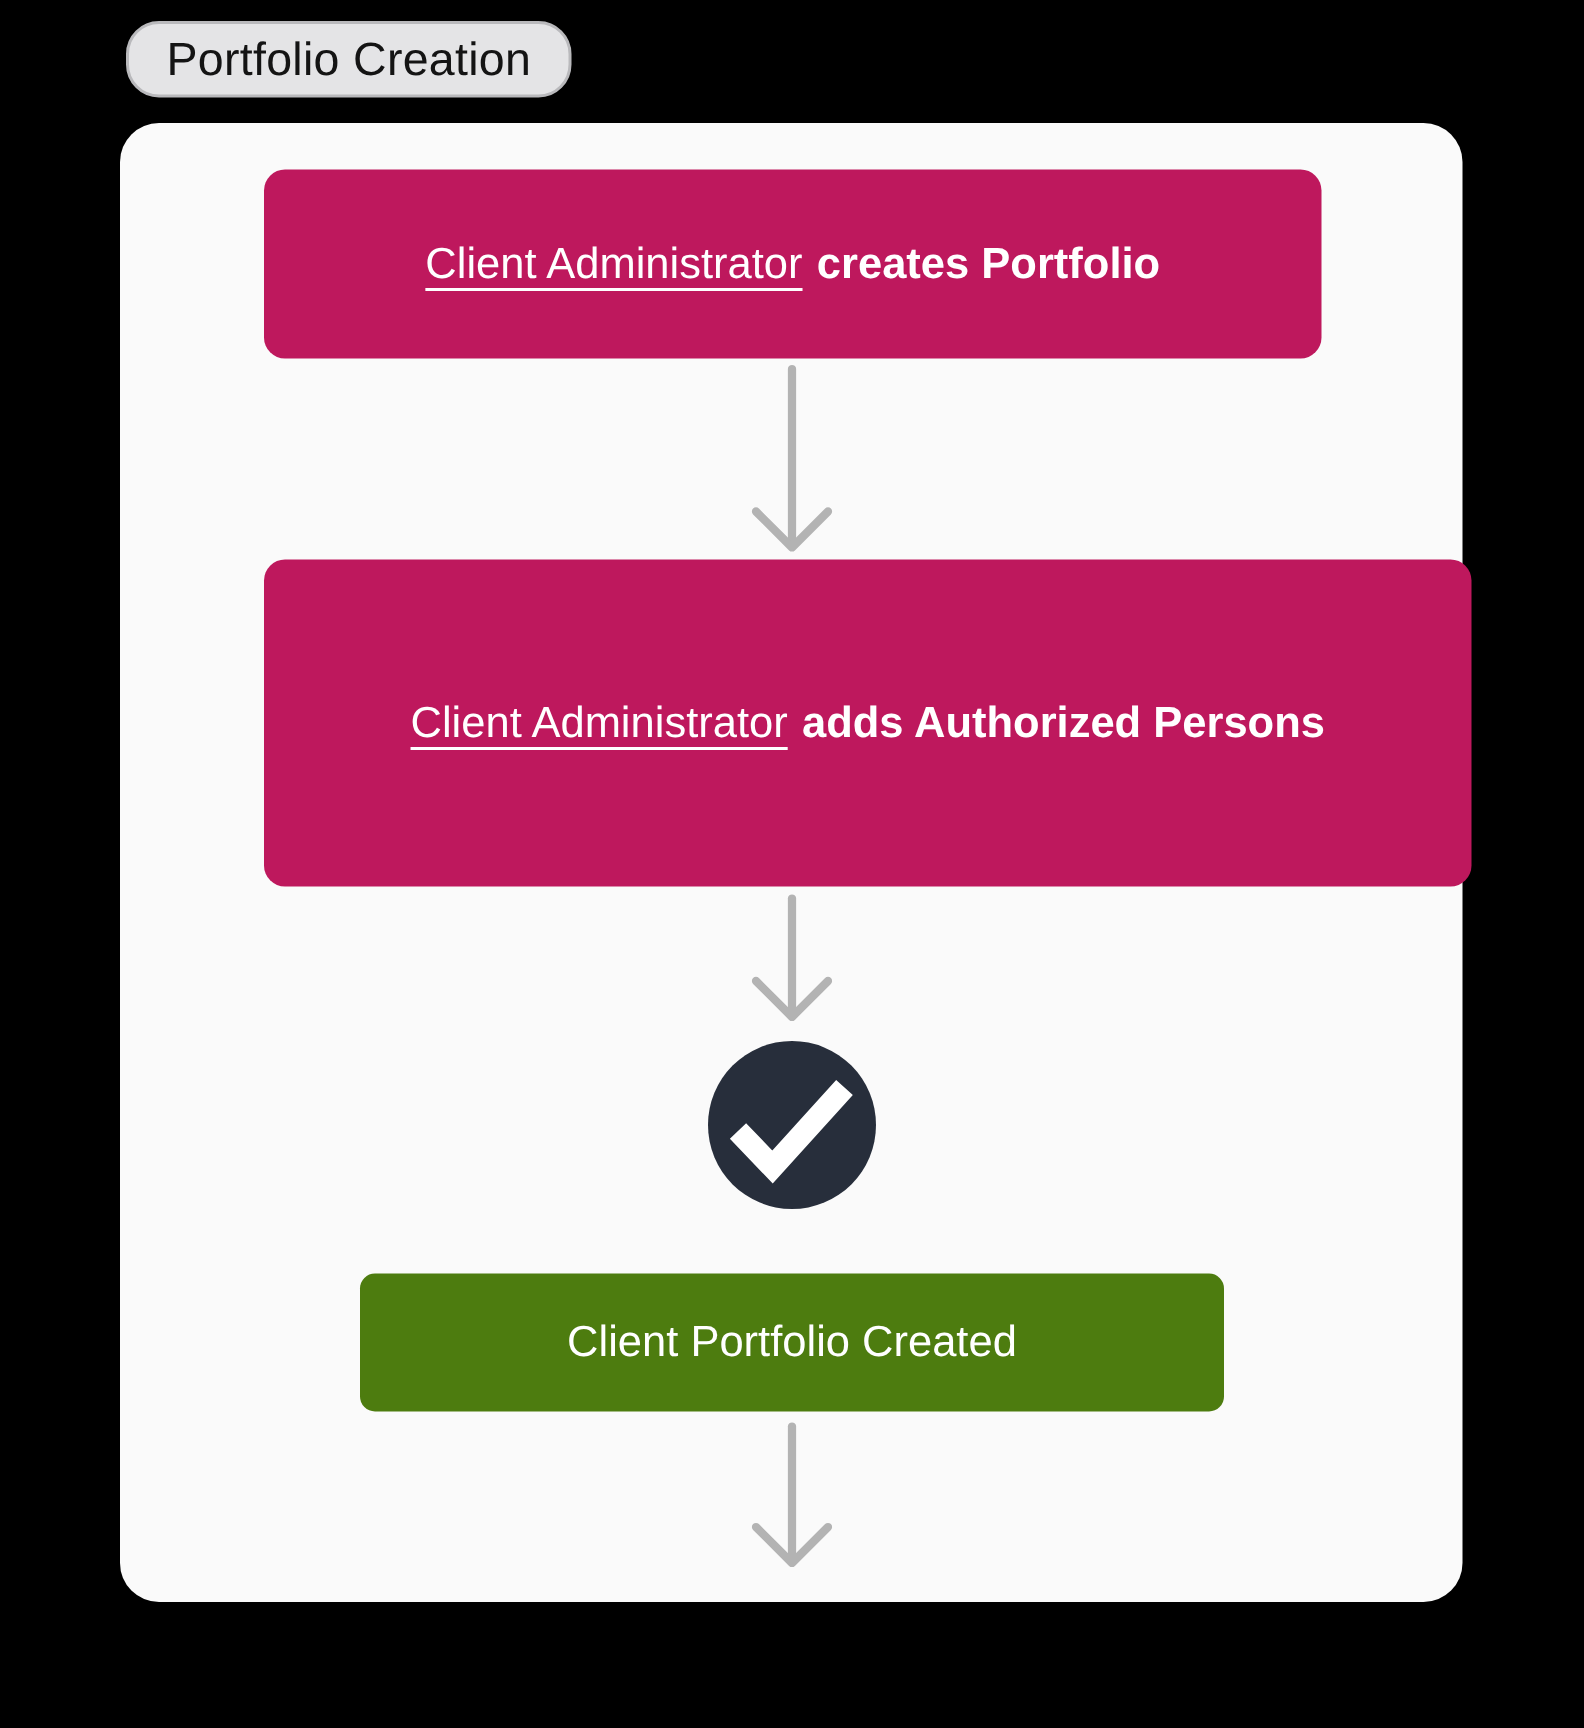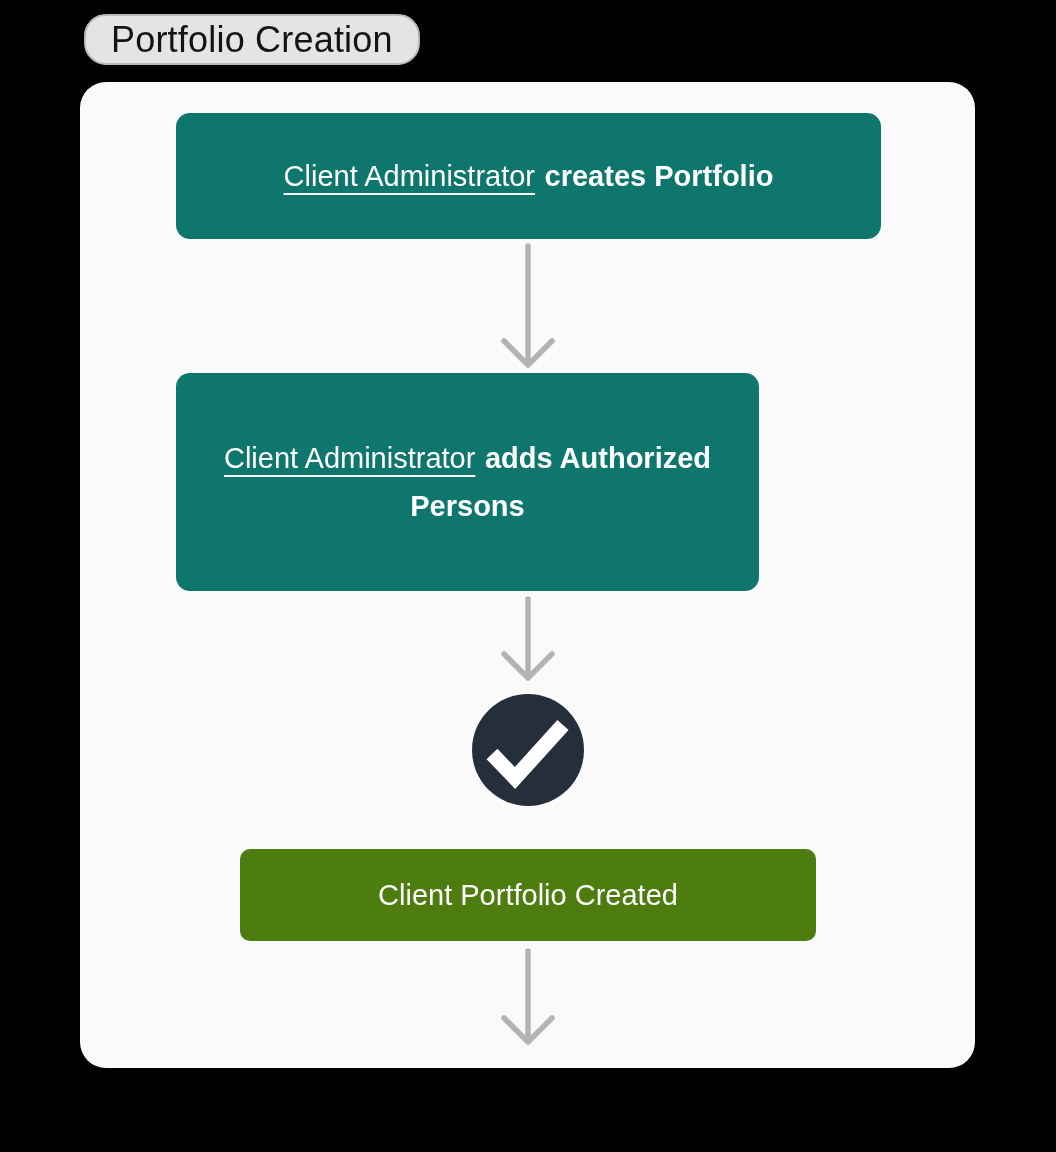--- a/index.html
+++ b/index.html
@@ -19,21 +19,21 @@
     left: 84px;
     top: 14px;
     height: 51px;
     padding: 0 25px;
     background: #e4e4e6;
     border: 2px solid #b9b9bc;
     border-radius: 22px;
     display: flex;
     align-items: center;
     justify-content: center;
-    font-size: 36px;
+    font-size: 31px;
     color: #141414;
     box-sizing: border-box;
     letter-spacing: 0.2px;
   }
 
   
   .canvas {
     position: absolute;
     left: 80px;
     top: 82px;
@@ -48,24 +48,24 @@
     position: absolute;
     border-radius: 14px;
     display: flex;
     align-items: center;
     justify-content: center;
     text-align: center;
     color: #ffffff;
     font-size: 29px;
     line-height: 48px;
   }
-  .node-green { background: #0f766e; }
+  .node-green { background: #be185d; }
 
   .node-1 { left: 96px; top: 31px;  width: 705px; height: 126px; }
-  .node-2 { left: 96px; top: 291px; width: 583px; height: 218px; }
+  .node-2 { left: 96px; top: 291px; width: 805px; height: 218px; }
   .node-2 .node-text { max-width: 640px; }
 
   .actor-link {
     text-decoration: underline;
     text-decoration-thickness: 2px;
     text-underline-offset: 7px;
     margin-right: 0.33em;
     font-weight: 400;
   }
   .action-text { font-weight: 700; }

